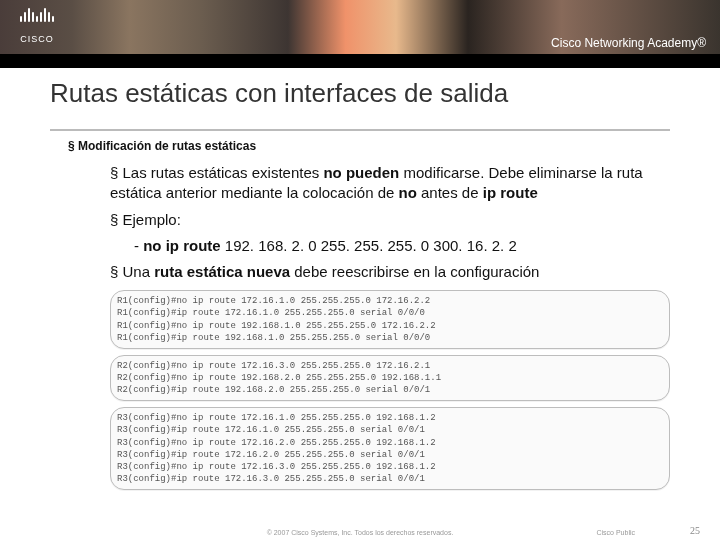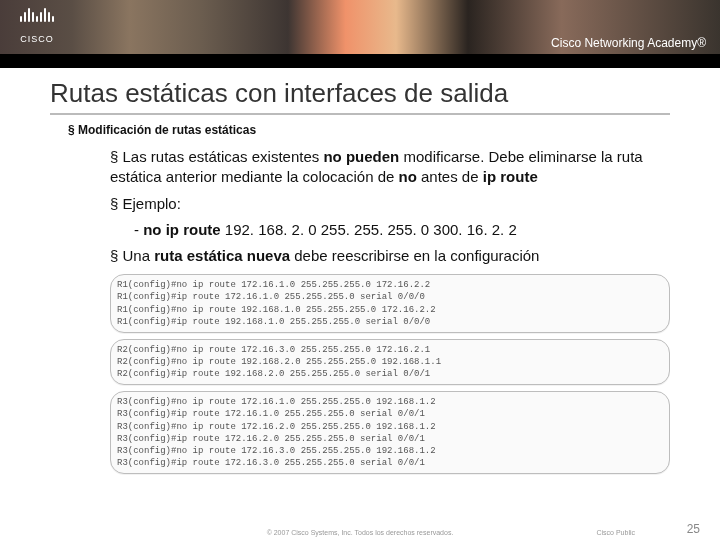--- a/index.html
+++ b/index.html
@@ -61,21 +61,21 @@
     background: #000;
   }
   .content {
     padding: 10px 50px 0 50px;
   }
   .title {
     font-size: 26px;
     font-weight: 400;
     color: #333;
     border-bottom: 2px solid #bbb;
-    padding-bottom: 4px;
+    padding-bottom: 20px;
     margin-bottom: 8px;
   }
   .subtitle {
     font-size: 12px;
     color: #111;
     margin-left: 18px;
     margin-bottom: 10px;
   }
   .subtitle::before { content: "§ "; }
   .body-list {
@@ -106,22 +106,23 @@
     left: 0;
     width: 100%;
     text-align: center;
     font-size: 7px;
     color: #999;
   }
   .page-num {
     position: absolute;
     right: 20px;
     bottom: 4px;
-    font-size: 12px;
+    font-size: 10px;
     color: #888;
+    font-family: Liberation Serif, serif;
   }
   .cisco-public {
     position: absolute;
     right: 85px;
     bottom: 4px;
     font-size: 7px;
     color: #999;
   }
 </style>
 </head>

